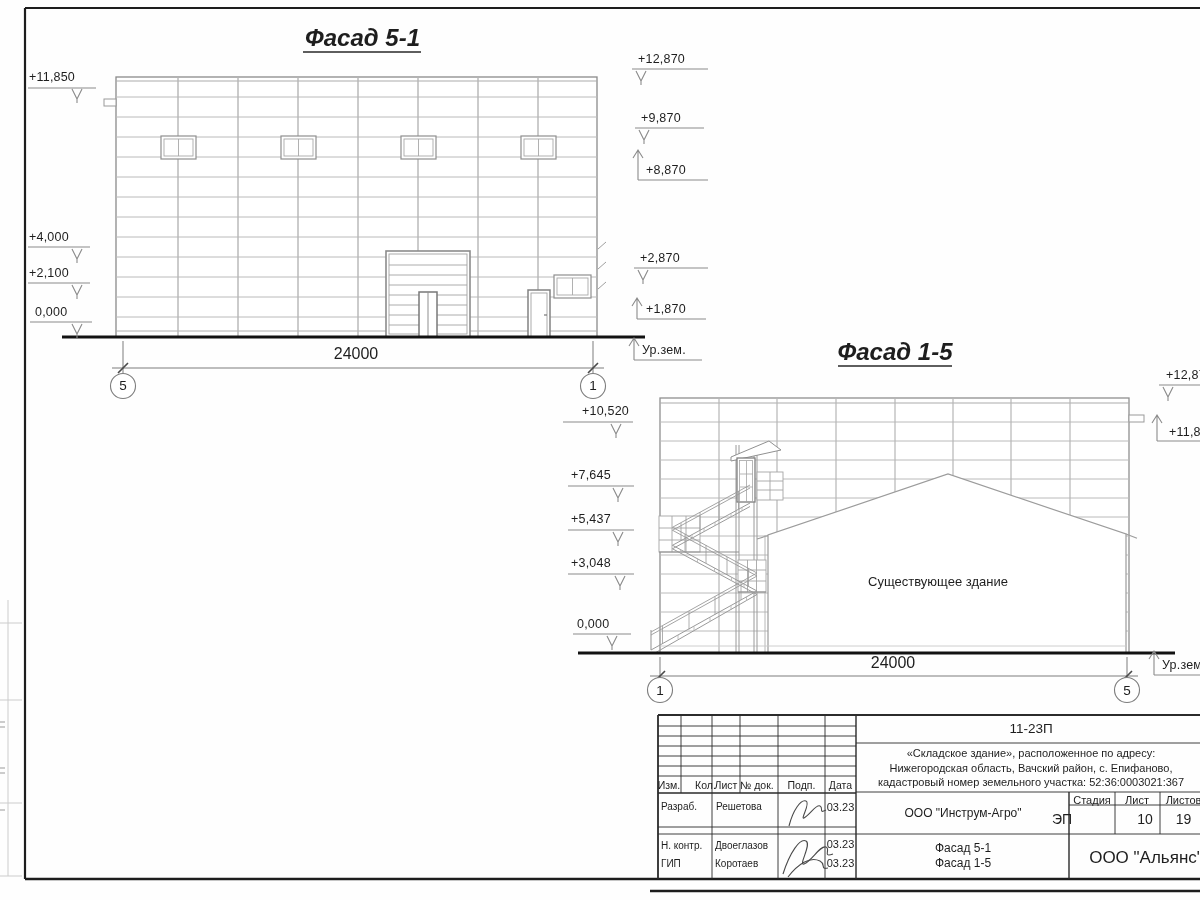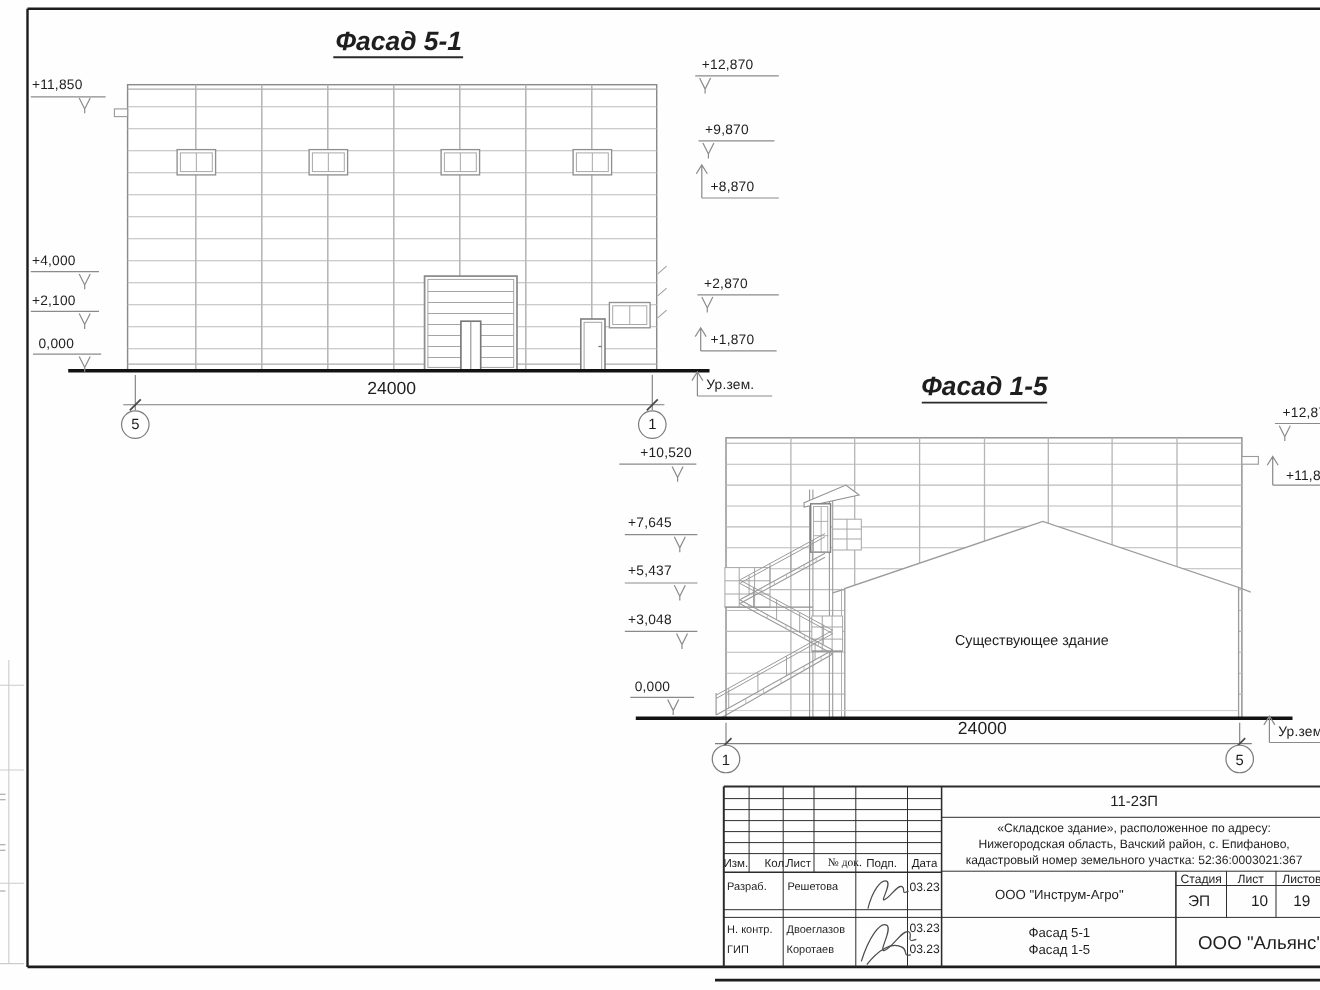--- a/index.html
+++ b/index.html
@@ -236,38 +236,38 @@
 
   <div class="t tbig" style="left:856px;top:721px;width:350px;">11-23П</div>
   <div class="t addr" style="left:860px;top:746px;">
     <div>«Складское здание», расположенное по адресу:</div>
     <div>Нижегородская область, Вачский район, с. Епифаново,</div>
     <div>кадастровый номер земельного участка: 52:36:0003021:367</div>
   </div>
   <div class="t tbh" style="left:657px;top:779px;width:24px;">Изм.</div>
   <div class="t tbh" style="left:681px;top:779px;width:49px;">Кол.</div>
   <div class="t tbh" style="left:712px;top:779px;width:28px;">Лист</div>
-  <div class="t tbh" style="left:740px;top:779px;width:56px;font-family:Liberation Serif, serif;">№ док.</div>
+  <div class="t tbh" style="left:740px;top:779px;width:26px;">№ док.</div>
   <div class="t tbh" style="left:778px;top:779px;width:47px;">Подп.</div>
   <div class="t tbh" style="left:825px;top:779px;width:31px;">Дата</div>
 
   <div class="t tbt" style="left:661px;top:801px;">Разраб.</div>
   <div class="t tbt" style="left:716px;top:801px;">Решетова</div>
   <div class="t tbc" style="left:825px;top:801px;width:31px;">03.23</div>
   <div class="t tbt" style="left:661px;top:840px;">Н. контр.</div>
   <div class="t tbt" style="left:715px;top:840px;">Двоеглазов</div>
   <div class="t tbc" style="left:825px;top:838px;width:31px;">03.23</div>
   <div class="t tbt" style="left:661px;top:858px;">ГИП</div>
   <div class="t tbt" style="left:715px;top:858px;">Коротаев</div>
   <div class="t tbc" style="left:825px;top:857px;width:31px;">03.23</div>
 
   <div class="t tbc" style="left:858px;top:806px;width:210px;font-size:12px;">ООО "Инструм-Агро"</div>
   <div class="t tbc" style="left:1070px;top:794px;width:44px;">Стадия</div>
   <div class="t tbc" style="left:1115px;top:794px;width:44px;">Лист</div>
   <div class="t tbc" style="left:1161px;top:794px;width:45px;">Листов</div>
-  <div class="t val" style="left:1060px;top:811px;width:60px;">ЭП</div>
+  <div class="t val" style="left:1032px;top:811px;width:60px;">ЭП</div>
   <div class="t val" style="left:1115px;top:811px;width:60px;">10</div>
   <div class="t val" style="left:1161px;top:811px;width:45px;">19</div>
   <div class="t ttl2" style="left:858px;top:841px;">Фасад 5-1</div>
   <div class="t ttl2" style="left:858px;top:856px;">Фасад 1-5</div>
   <div class="t org" style="left:1070px;top:848px;width:152px;">ООО "Альянс"</div>
 
 </div>
 
 </body></html>

